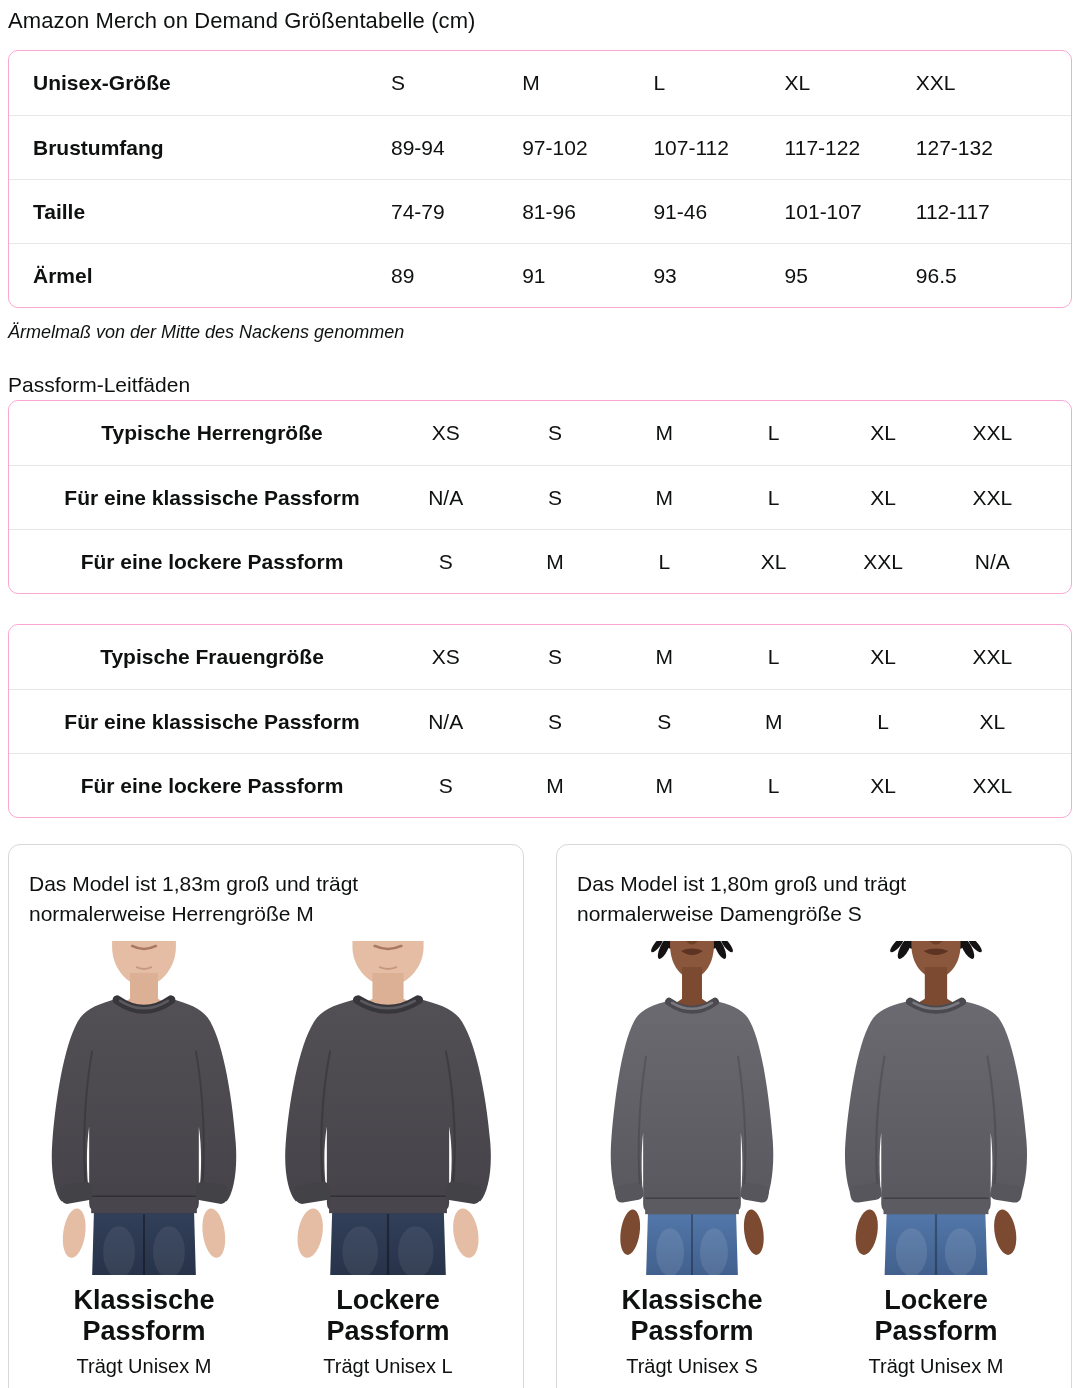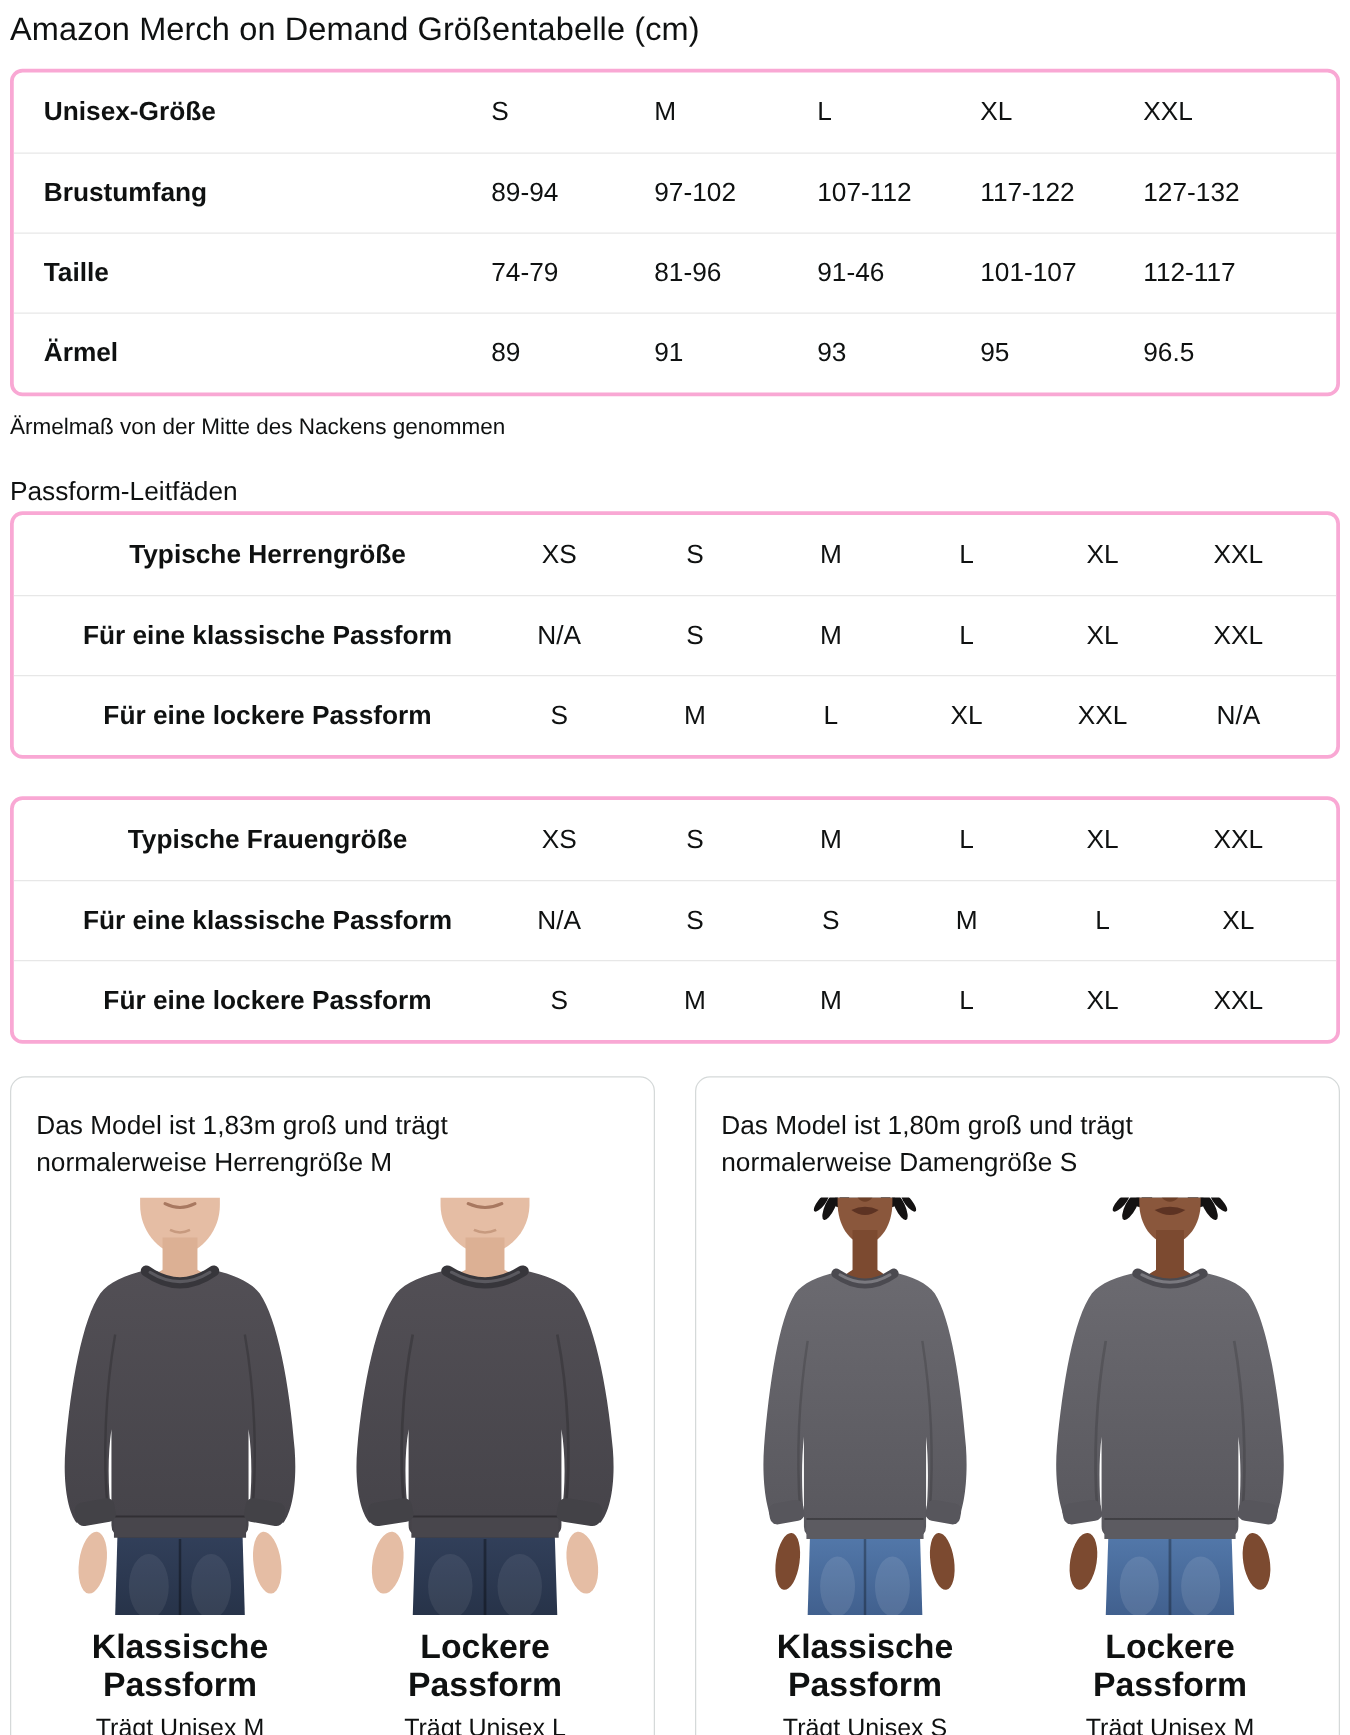--- a/index.html
+++ b/index.html
@@ -5,42 +5,42 @@
   * { box-sizing: border-box; margin: 0; padding: 0; }
   html,body { background:#fff; }
   body {
     width:1080px; height:1388px;
     font-family:"Liberation Sans", sans-serif;
     color:#0f1111;
     overflow:hidden;
   }
   .page { padding:6px 8px 8px 8px; }
 
-  h1.page-title { font-size:26px; font-weight:400; margin:2px 0 16px 0; letter-spacing:.1px; }
+  h1.page-title { font-size:22px; font-weight:400; margin:2px 0 16px 0; letter-spacing:.1px; }
   h2.section-heading { font-size:21px; font-weight:400; margin:30px 0 3px 0; }
 
   .chart {
-    border:3px solid #f9a8d4;
+    border:1px solid #f9a8d4;
     border-radius:10px;
     background:#fff;
     overflow:hidden;
   }
   .chart .row {
     display:grid;
     align-items:center;
     height:64px;
     padding:0 24px;
   }
   .chart.c5 .row { grid-template-columns:358px repeat(5,1fr); }
   .chart.c6 .row { grid-template-columns:358px repeat(6,1fr);text-align:center; }
   .chart .row + .row { border-top:1px solid #e7e7e7; }
   .chart .lbl { font-weight:700; font-size:21px; }
   .chart .cell { font-size:21px; font-weight:400; }
 
-  p.footnote { font-size:18px; margin:14px 0 0 0; }
+  p.footnote { font-size:18px; margin:14px 0 0 0;font-style:italic; }
 
   .cards { display:flex; gap:32px; margin-top:26px; }
   .card {
     flex:1;
     border:1px solid #d5d9d9;
     border-radius:12px;
     padding:24px 20px 18px 20px;
     height:627px;
   }
   .card-desc { font-size:21px; line-height:1.43; margin-bottom:12px; max-width:420px; }

